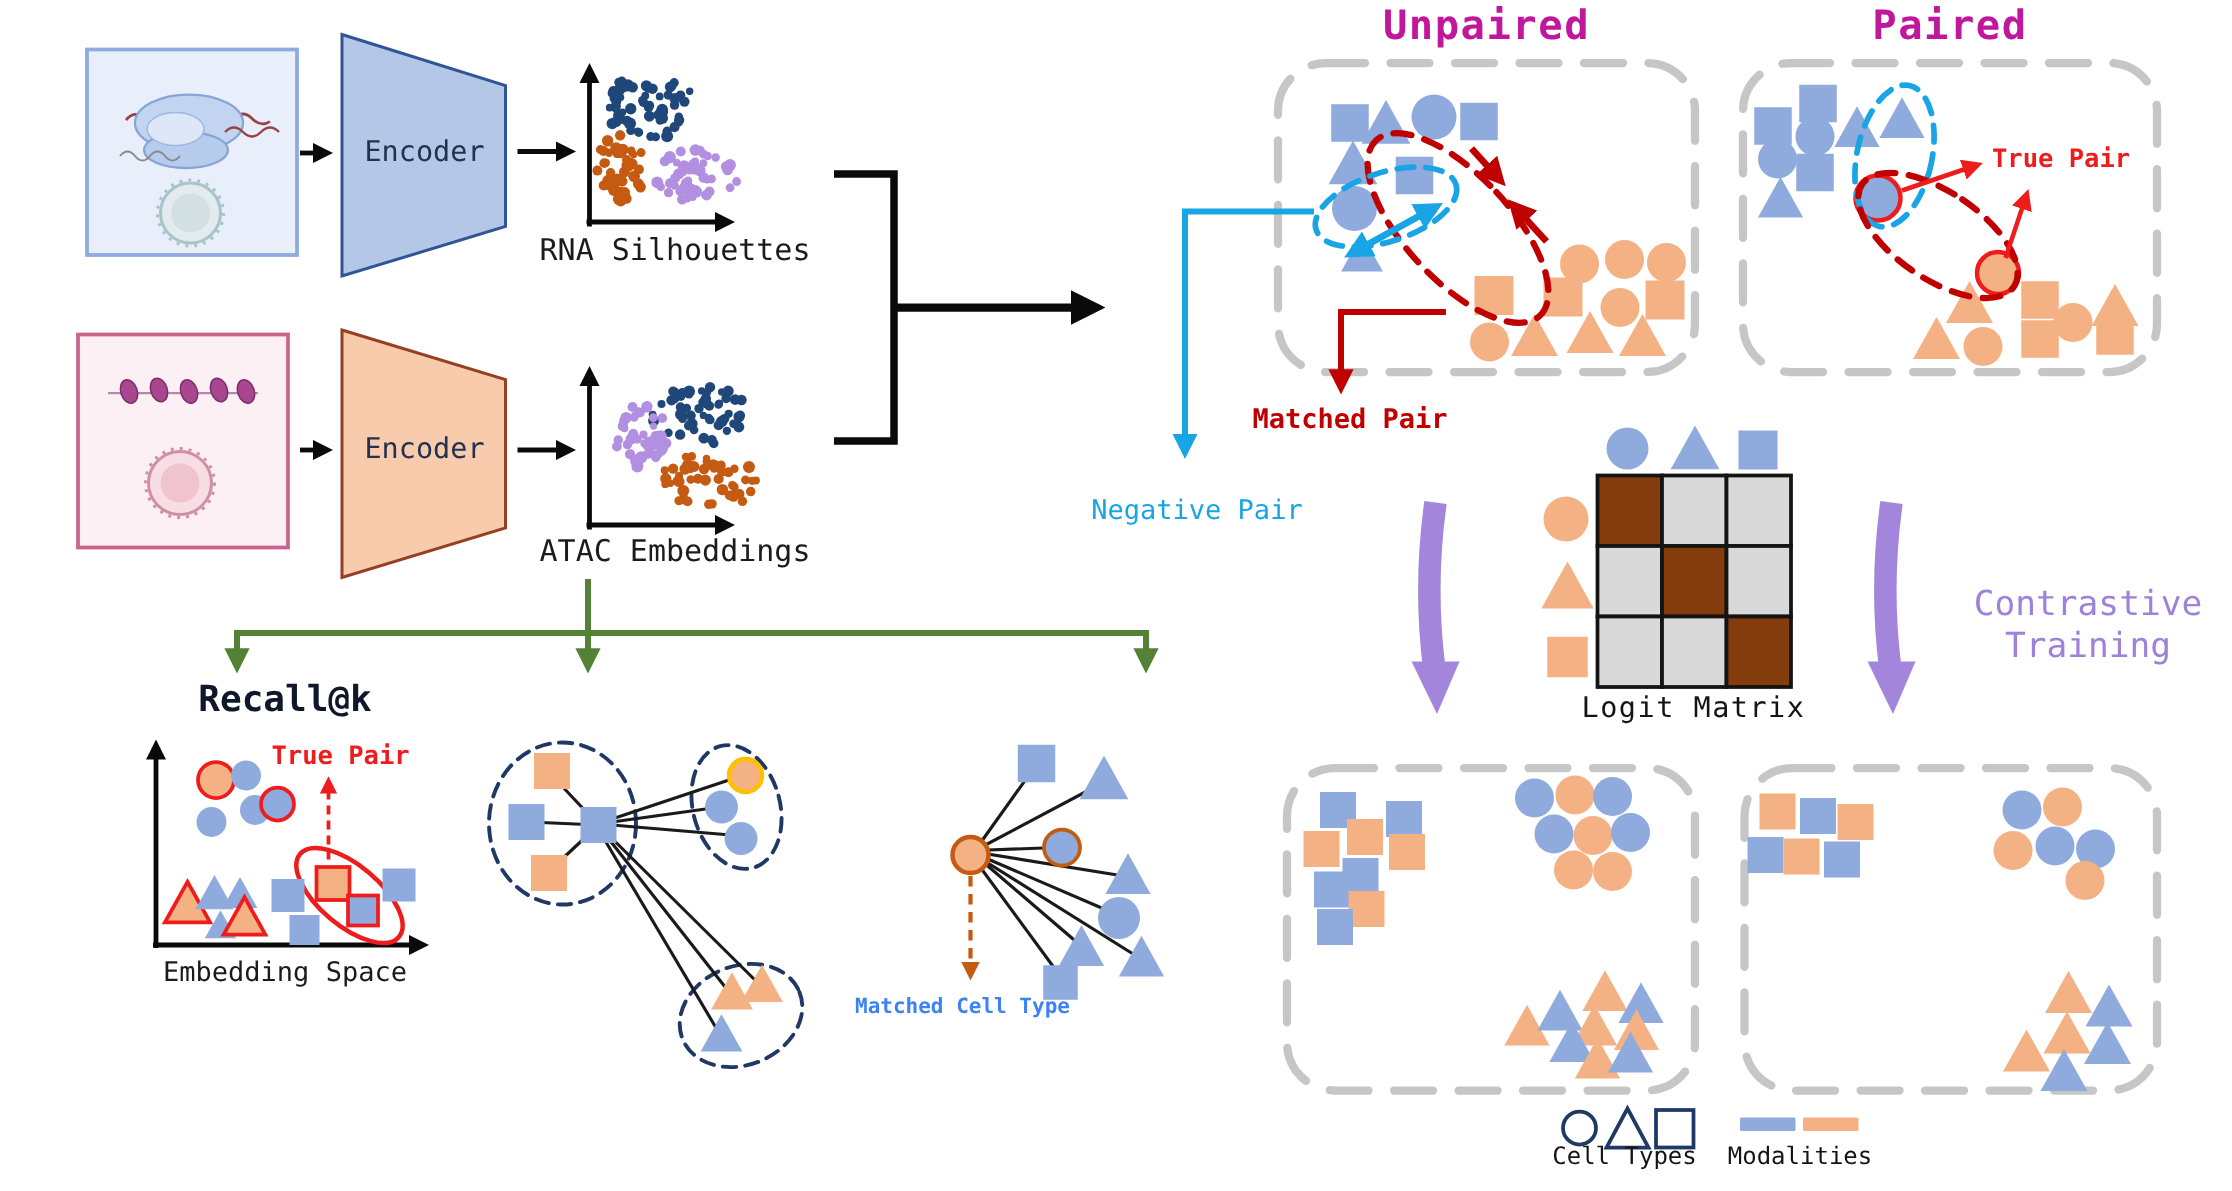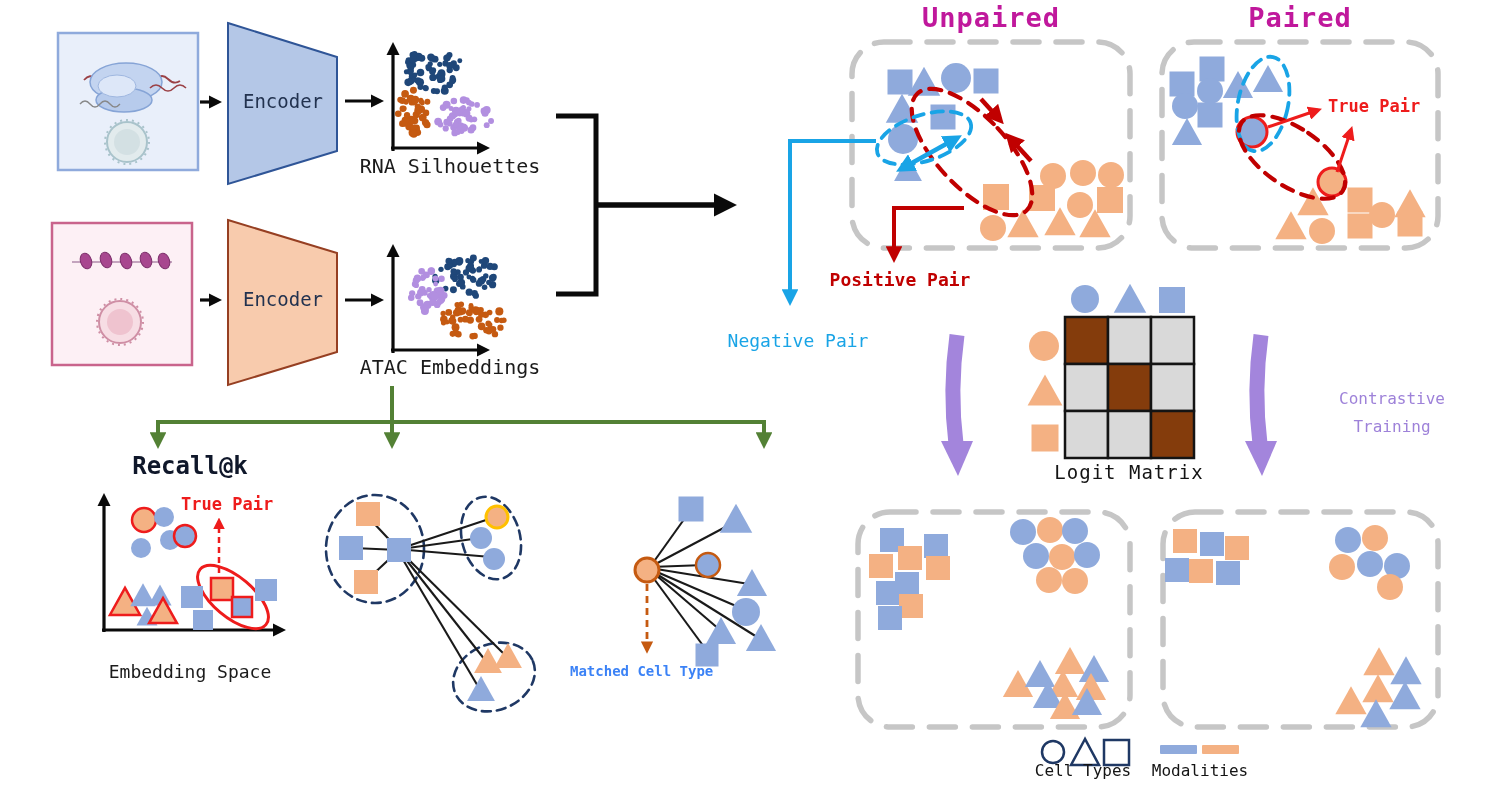--- a/index.html
+++ b/index.html
@@ -8,21 +8,21 @@
   .stage svg{position:absolute;left:0;top:0}
   .lbl{position:absolute;white-space:nowrap;line-height:1.05}
   .ctr{text-align:center}
   .enc{font-size:19px;color:#22324f}
   .axlbl{font-size:20px;color:#1b1b1b}
   .paneltitle{font-size:27px;font-weight:bold;color:#c0189c;letter-spacing:1px}
   .greentitle{font-size:24px;font-weight:bold;color:#0f172a}
   .redbright{font-size:17px;font-weight:bold;color:#ee1c1c}
   .reddark{font-size:18px;font-weight:bold;color:#c00000}
   .cyantxt{font-size:18px;font-weight:normal;color:#19a4e6}
-  .purpletxt{font-size:16px;color:#9e82d9}
+  .purpletxt{font-size:23px;color:#9e82d9}
   .blacksm{font-size:19px;color:#141414;letter-spacing:1px}
   .orangetxt{font-size:14px;font-weight:bold;color:#3b82f6}
   .legendtxt{font-size:16px;color:#141414}
   .panel{fill:none;stroke:#c6c6c6;stroke-width:5.5;stroke-dasharray:26 17;stroke-linecap:round}
   .dash-cyan{fill:none;stroke:#19a4e6;stroke-width:3.8;stroke-dasharray:11 8;stroke-linecap:round}
   .dash-redd{fill:none;stroke:#c00000;stroke-width:4.2;stroke-dasharray:12 9;stroke-linecap:round}
   .dash-navy{fill:none;stroke:#1f3864;stroke-width:2.6;stroke-dasharray:9 6;stroke-linecap:round}
   .blk{stroke:#0a0a0a;stroke-width:3.2;fill:none}
   .grn{stroke:#538135;stroke-width:4;fill:none}
   .outline{fill:none;stroke:#1f3864;stroke-width:2.5}
@@ -668,29 +668,29 @@
 </svg>
 
 <div class="lbl enc ctr" style="left:228px;top:92px;width:110px">Encoder</div>
 <div class="lbl axlbl ctr" style="left:352px;top:156px;width:196px">RNA Silhouettes</div>
 <div class="lbl enc ctr" style="left:228px;top:290px;width:110px">Encoder</div>
 <div class="lbl axlbl ctr" style="left:348px;top:357px;width:204px">ATAC Embeddings</div>
 
 <div class="lbl paneltitle ctr" style="left:852px;top:4px;width:278px">Unpaired</div>
 <div class="lbl paneltitle ctr" style="left:1162px;top:4px;width:276px">Paired</div>
 <div class="lbl redbright" style="left:1328px;top:98px">True Pair</div>
-<div class="lbl reddark ctr" style="left:820px;top:271px;width:160px">Positive Pair</div>
+<div class="lbl reddark ctr" style="left:820px;top:271px;width:160px">Matched Pair</div>
 <div class="lbl cyantxt ctr" style="left:718px;top:332px;width:160px">Negative Pair</div>
 
 <div class="lbl blacksm ctr" style="left:1048px;top:463px;width:162px">Logit Matrix</div>
 <div class="lbl purpletxt ctr" style="left:1303px;top:391px;width:178px">Contrastive</div>
 <div class="lbl purpletxt ctr" style="left:1303px;top:419px;width:178px">Training</div>
 
 <div class="lbl greentitle ctr" style="left:106px;top:454px;width:168px">Recall@k</div>
 
 <div class="lbl redbright" style="left:181px;top:496px">True Pair</div>
-<div class="lbl axlbl ctr" style="left:102px;top:663px;width:176px;font-size:18px">Embedding Space</div>
+<div class="lbl axlbl ctr" style="left:102px;top:640px;width:176px;font-size:18px">Embedding Space</div>
 <div class="lbl orangetxt" style="left:570px;top:664px">Matched Cell Type</div>
 
 <div class="lbl legendtxt ctr" style="left:1013px;top:763px;width:140px">Cell Types</div>
 <div class="lbl legendtxt ctr" style="left:1139px;top:763px;width:122px">Modalities</div>
 
 </div>
 
 </body></html>

